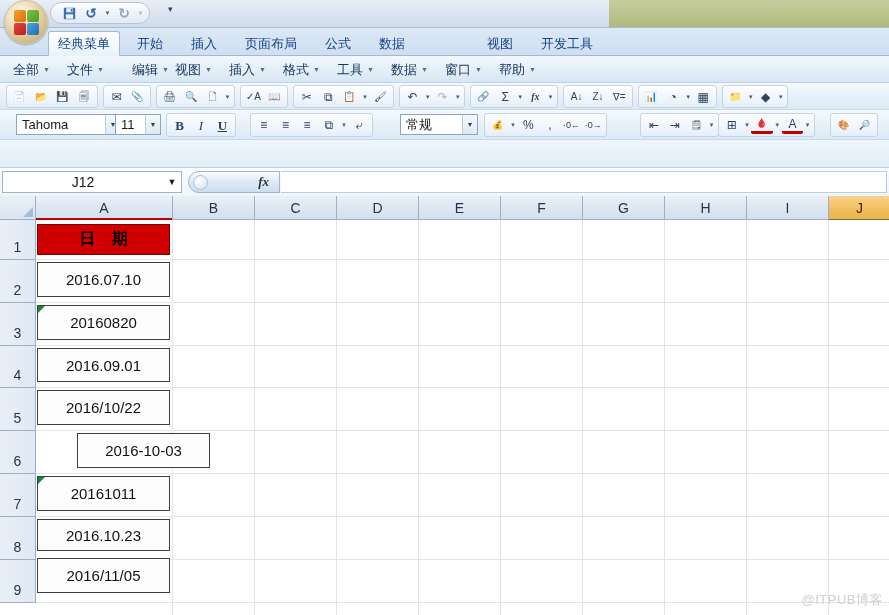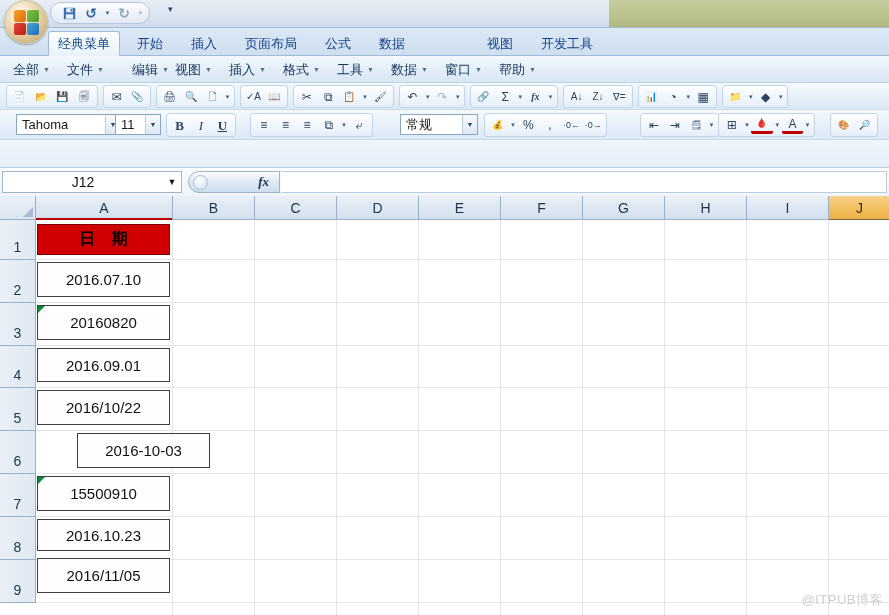--- a/index.html
+++ b/index.html
@@ -665,21 +665,21 @@
       <div class="dcell" style="left: 37px; top: 152px; width: 133px; height: 34px;">
         <span>2016.09.01</span>
       </div>
       <div class="dcell" style="left: 37px; top: 194px; width: 133px; height: 35px;">
         <span>2016/10/22</span>
       </div>
       <div class="dcell" style="left: 37px; top: 237px; width: 133px; height: 35px; margin-left: 40px;">
         <span>2016-10-03</span>
       </div>
       <div class="dcell" style="left: 37px; top: 280px; width: 133px; height: 35px;">
-        <span>15500910</span>
+        <span>20161011</span>
         <span class="errtri"></span>
       </div>
       <div class="dcell" style="left: 37px; top: 323px; width: 133px; height: 32px;">
         <span>2016.10.23</span>
       </div>
       <div class="dcell" style="left: 37px; top: 362px; width: 133px; height: 35px;">
         <span>2016/11/05</span>
       </div>
     </div>
   <div id="watermark">@ITPUB博客</div>

